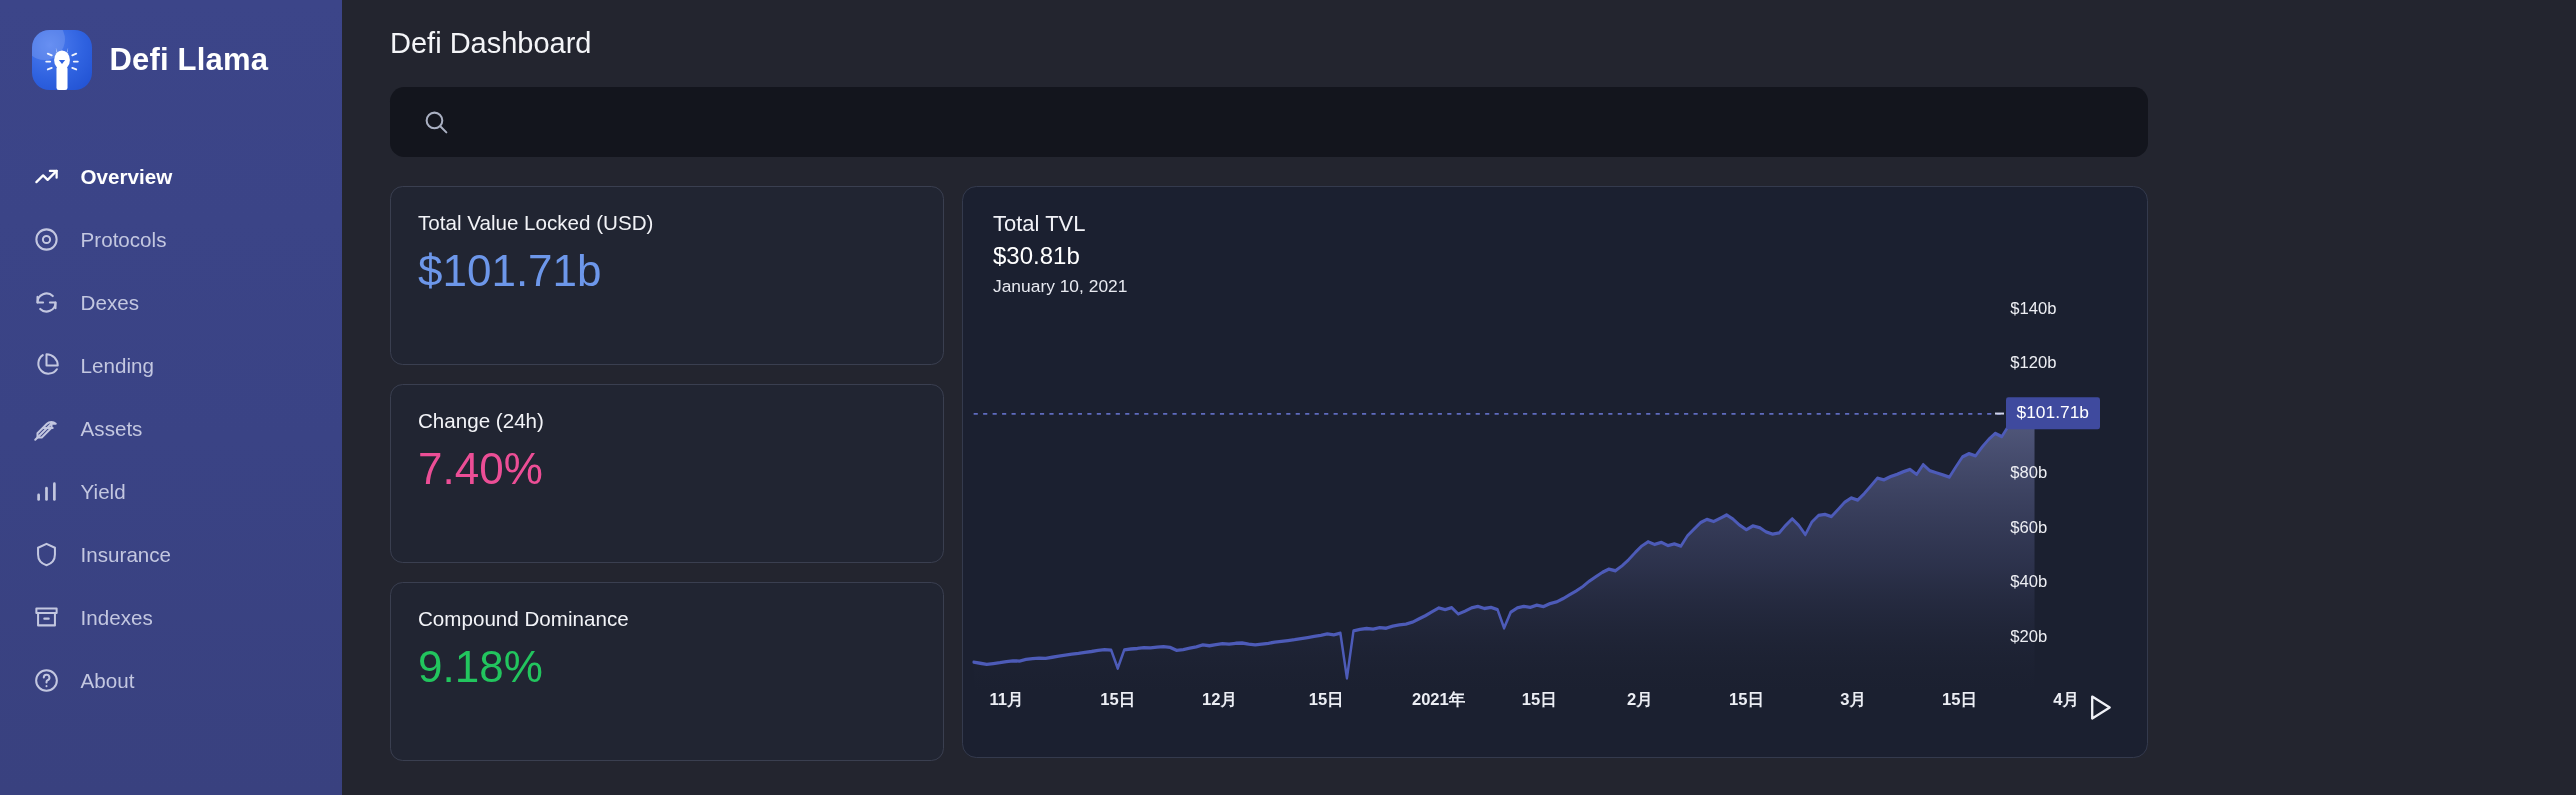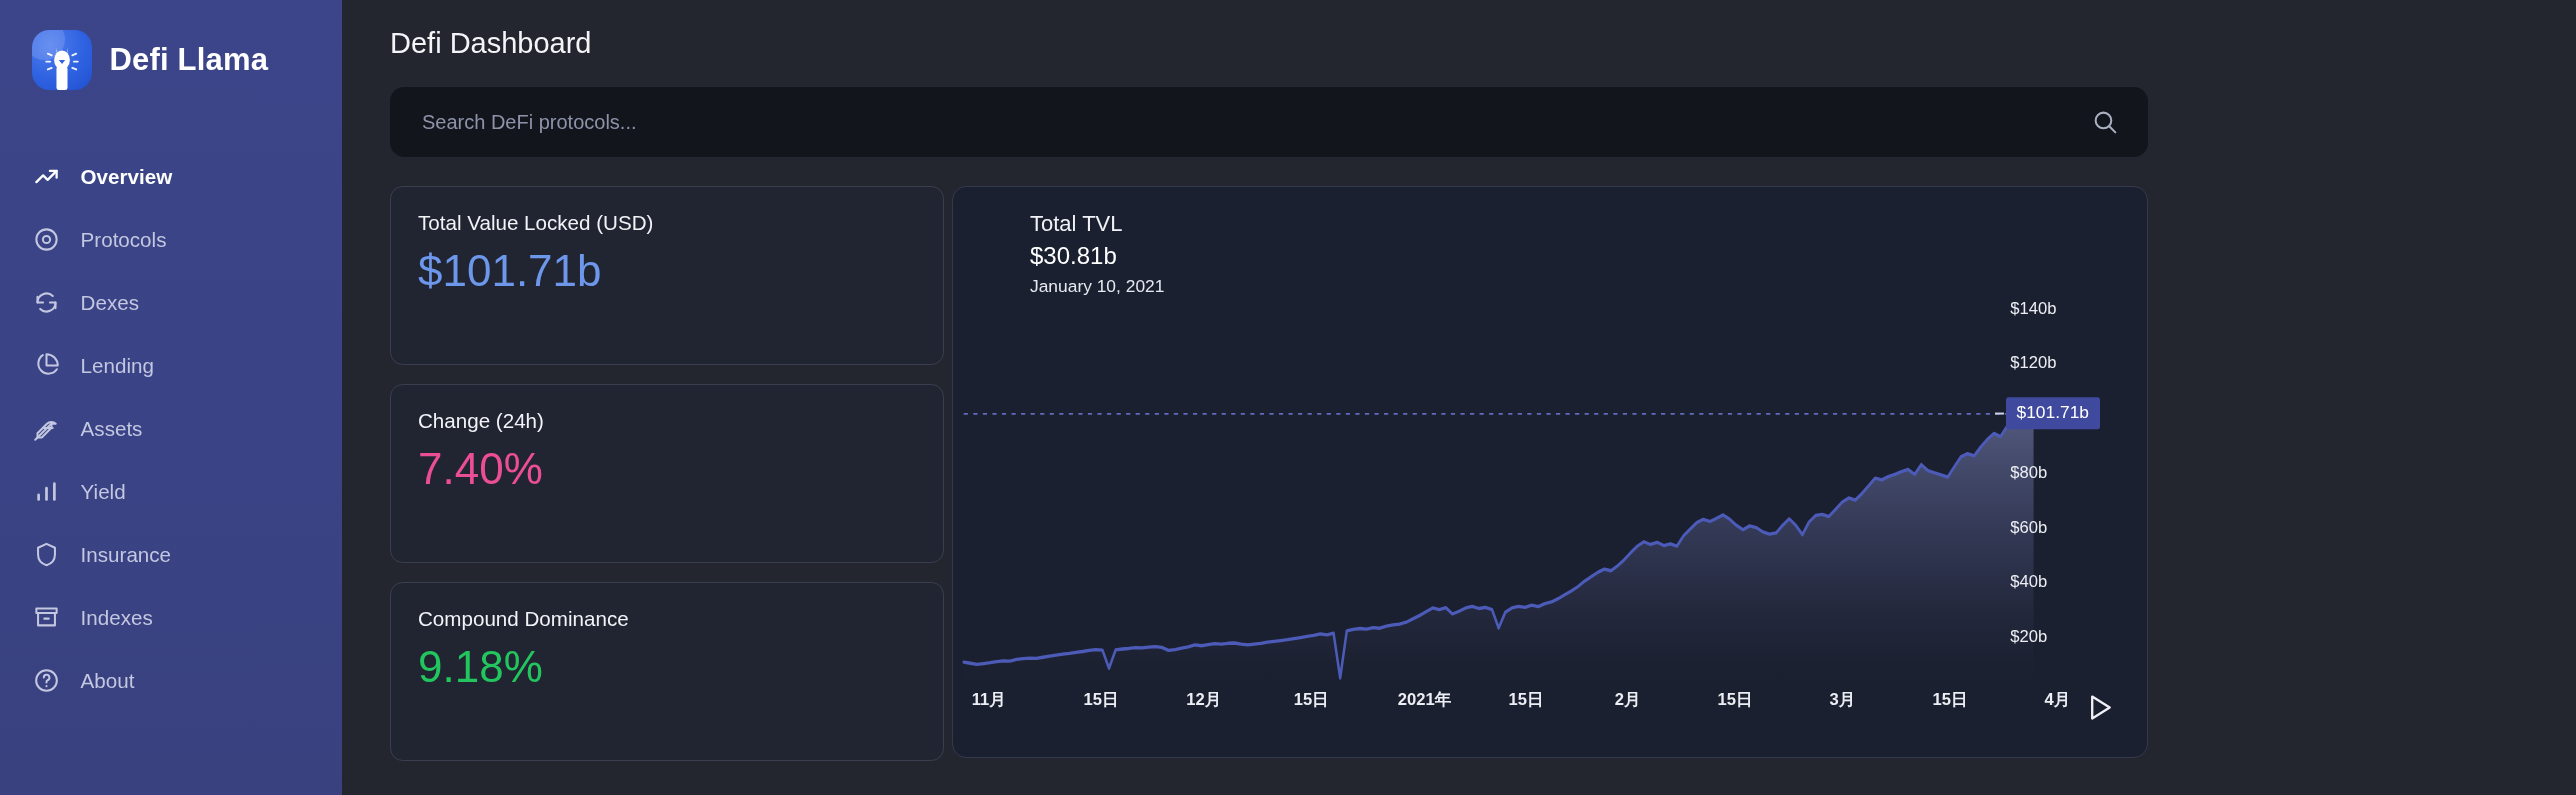--- a/index.html
+++ b/index.html
@@ -52,38 +52,38 @@
     display: flex; align-items: center; padding: 0 28.5px 0 32px;
     margin-bottom: 28.5px;
   }
   .searchbar input {
     flex: 1; background: transparent; border: 0; outline: none;
     color: #d8dbe6; font-size: 20px; font-family: "Liberation Sans", sans-serif;
   }
   .searchbar input::placeholder { color: #8d93a8; }
   .search-icon { width: 28.5px; height: 28.5px; flex: 0 0 28.5px; }
 
-  .content { display: flex; gap: 8px; align-items: flex-start; }
+  .content { display: flex; gap: 18px; align-items: flex-start; }
 
   
   .stats { width: 554px; flex: 0 0 554px; display: flex; flex-direction: column; gap: 19px; }
   .stat-card {
     background: #212532; border: 0.8px solid #3a3f50; border-radius: 12.7px;
     padding: 24px 27px 28.5px 27px; height: 179px;
   }
   .stat-label { color: #f2f3f7; font-size: 20.6px; margin-bottom: 11px; }
   .stat-value { font-size: 44px; font-weight: 400; line-height: 1.12; }
 
   
   .chart-panel {
     flex: 1; min-width: 0; background: #1b2030;
     border: 0.8px solid #343a4d; border-radius: 14.3px;
     height: 572px; position: relative; overflow: hidden;
   }
-  .chart-head { position: absolute; left: 30px; top: 24px; z-index: 4; margin-left: 47px; }
+  .chart-head { position: absolute; left: 30px; top: 24px; z-index: 4; }
   .chart-head .t1 { color: #f1f2f7; font-size: 22px; margin-bottom: 5.5px; }
   .chart-head .t2 { color: #ffffff; font-size: 24px; font-weight: 400; margin-bottom: 5.5px; }
   .chart-head .t3 { color: #e7e9f0; font-size: 17.4px; }
 
   .plot { position: absolute; left: 0; top: 0; width: 100%; height: 100%; }
   .plot svg { display: block; width: 100%; height: 100%; }
 
   .yaxis {
     position: absolute; right: 0; top: 0; width: 151px; height: 100%;
     z-index: 5; pointer-events: none;
@@ -93,21 +93,21 @@
     transform: translateY(-50%); white-space: nowrap;
   }
   .ytick.hl {
     background: #3f4a9e; color: #ffffff; padding: 4.8px 11px 5.5px 11px;
     border-radius: 2.4px; left: 9.5px; font-size: 17.4px;
   }
   .ytick.hl .dash {
     position: absolute; left: -11px; top: 50%; width: 9.5px; height: 1.6px;
     background: #cfd3ea; transform: translateY(-50%);
   }
-  .xaxis { position: absolute; left: 0; bottom: 44px; width: 100%; height: 24px; z-index: 5; }
+  .xaxis { position: absolute; left: 8px; bottom: 44px; width: 100%; height: 24px; z-index: 5; }
   .xtick {
     position: absolute; color: #eceef4; font-size: 16.6px; font-weight: 600;
     transform: translateX(-50%); white-space: nowrap;
   }
   .play-btn {
     position: absolute; right: 30px; bottom: 32px; width: 35px; height: 35px;
     z-index: 6; cursor: pointer;
   }
 </style>
 </head>
@@ -237,21 +237,20 @@
       </div>
 
     </nav>
   </aside>
 
   <main class="main">
 
     <h1 class="page-title">Defi Dashboard</h1>
 
     <div class="searchbar">
-      <input type="text" placeholder="Search DeFi protocols..." style="">
       <span class="search-icon">
         <svg width="28.5" height="28.5" viewBox="0 0 24 24" fill="none" stroke="#aab0c2" stroke-width="1.7" stroke-linecap="round">
             <circle cx="10.5" cy="10.5" r="6.6"></circle>
             <line x1="15.4" y1="15.4" x2="20.5" y2="20.5"></line>
           </svg>
       </span>
     </div>
 
     <div class="content">
 

